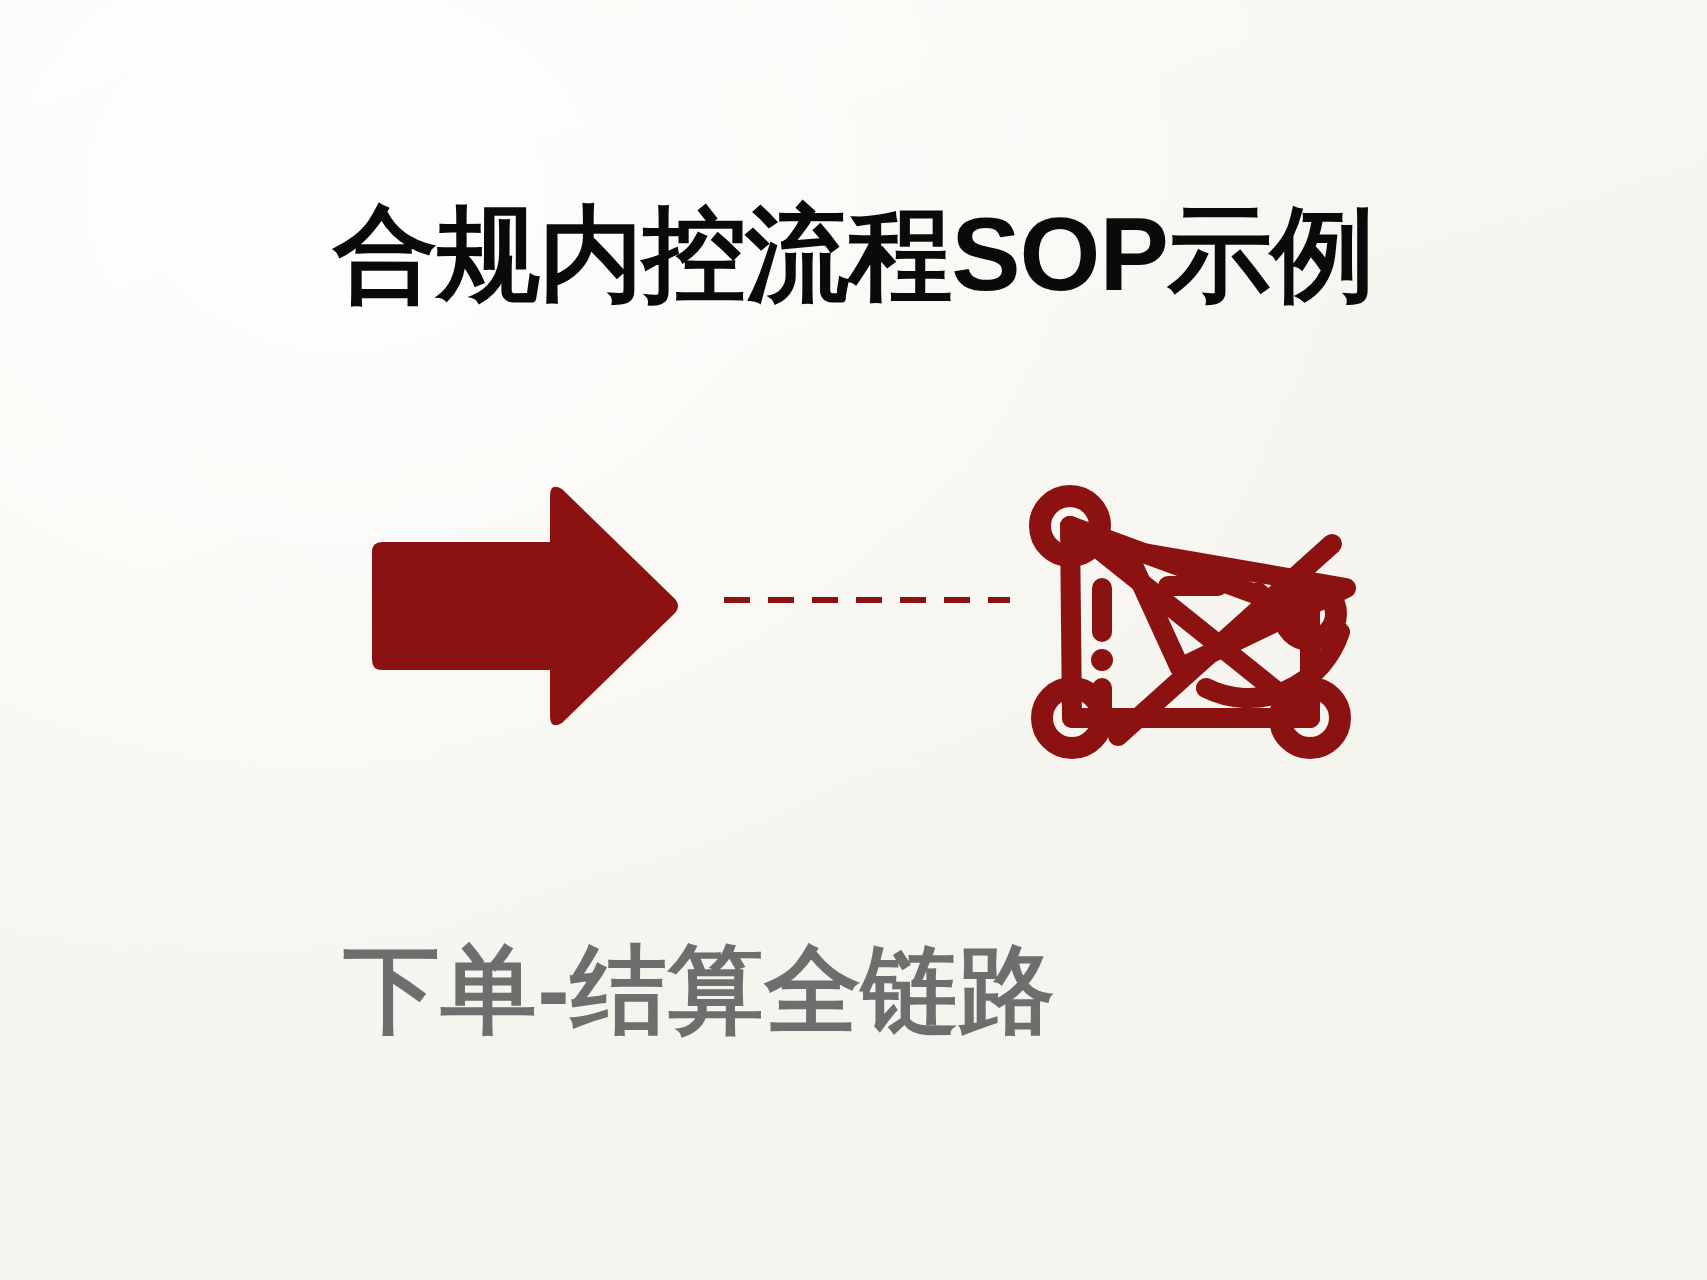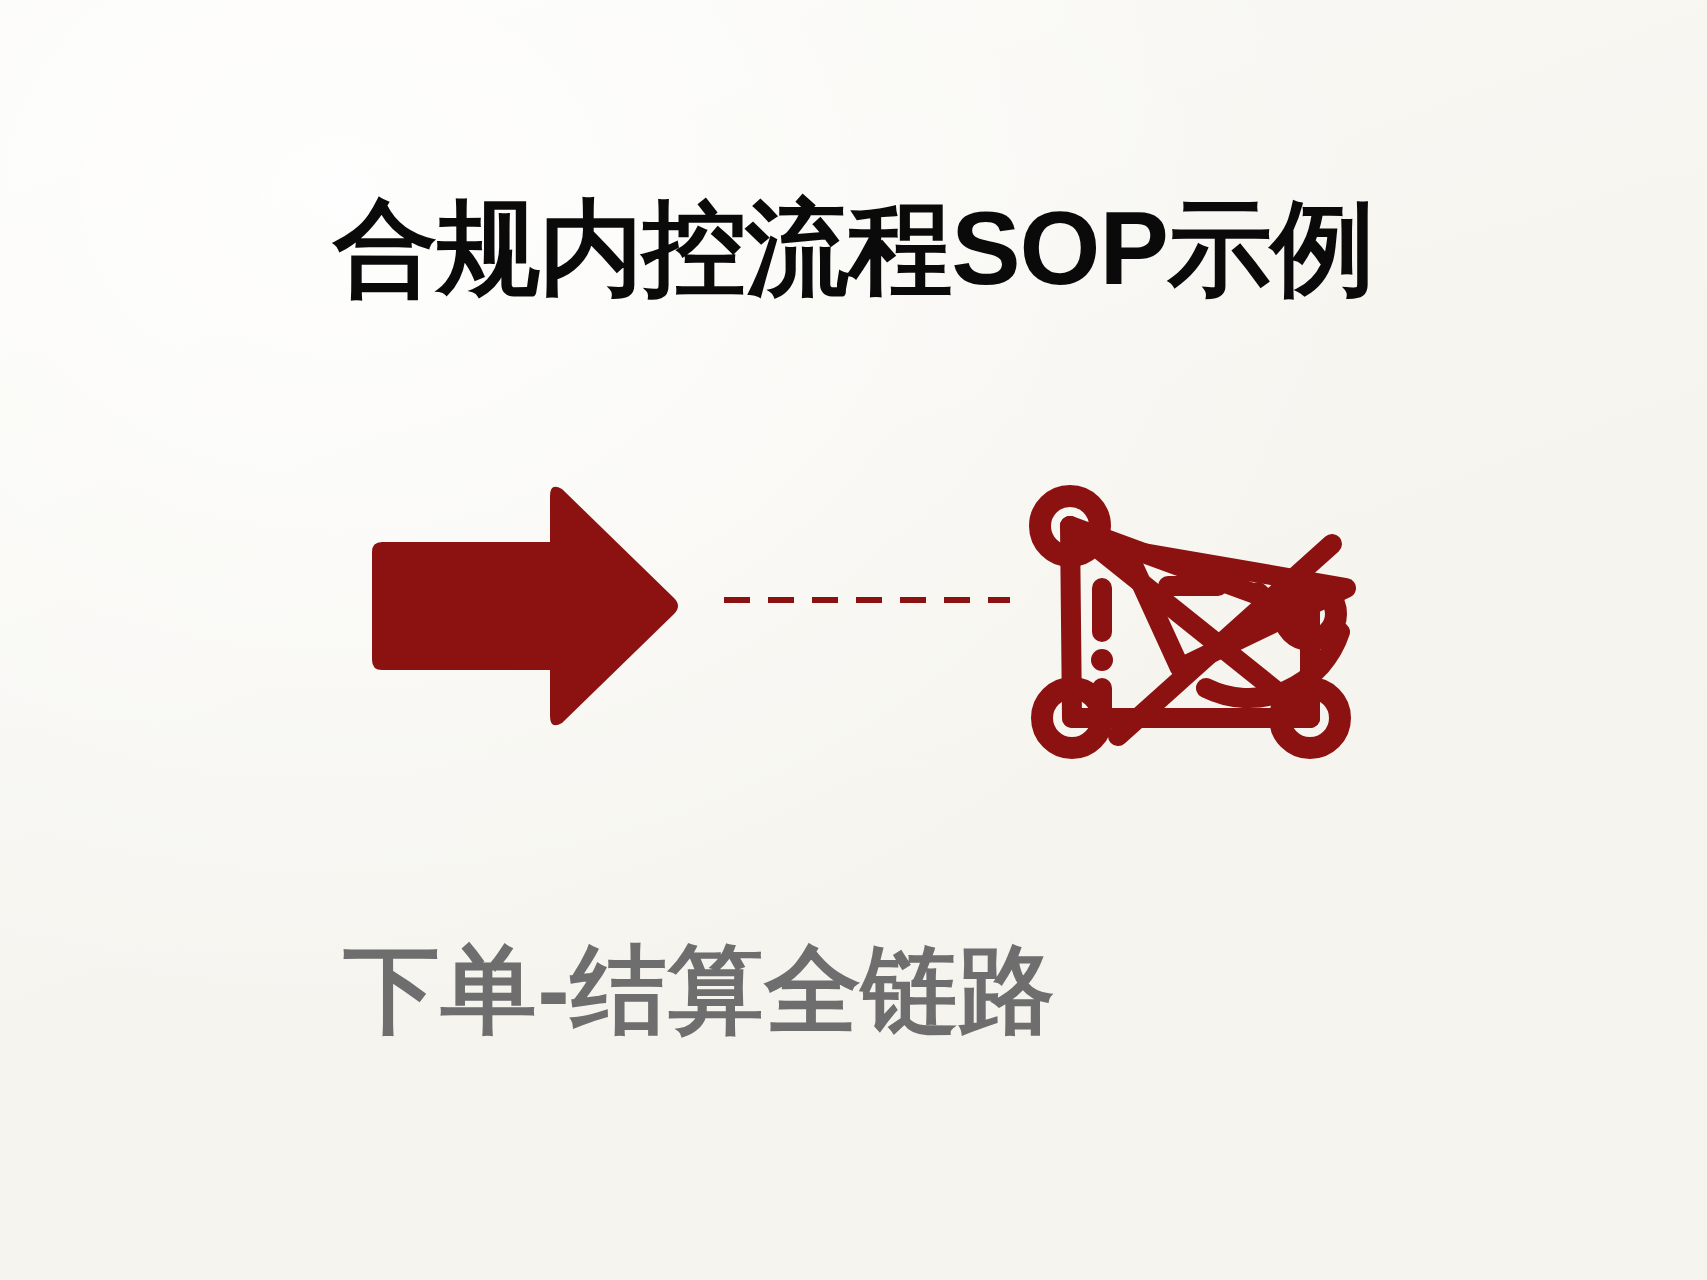--- a/index.html
+++ b/index.html
@@ -27,21 +27,21 @@
   }
 
   .slide {
     position: absolute;
     inset: 0;
   }
 
   
   .title {
     position: absolute;
-    top: 190px;
+    top: 196px;
     left: 0;
     width: 1707px;
     text-align: center;
     font-size: 104px;
     line-height: 1.12;
     font-weight: 700;
     color: #0a0a0a;
     letter-spacing: -1px;
     white-space: nowrap;
   }

